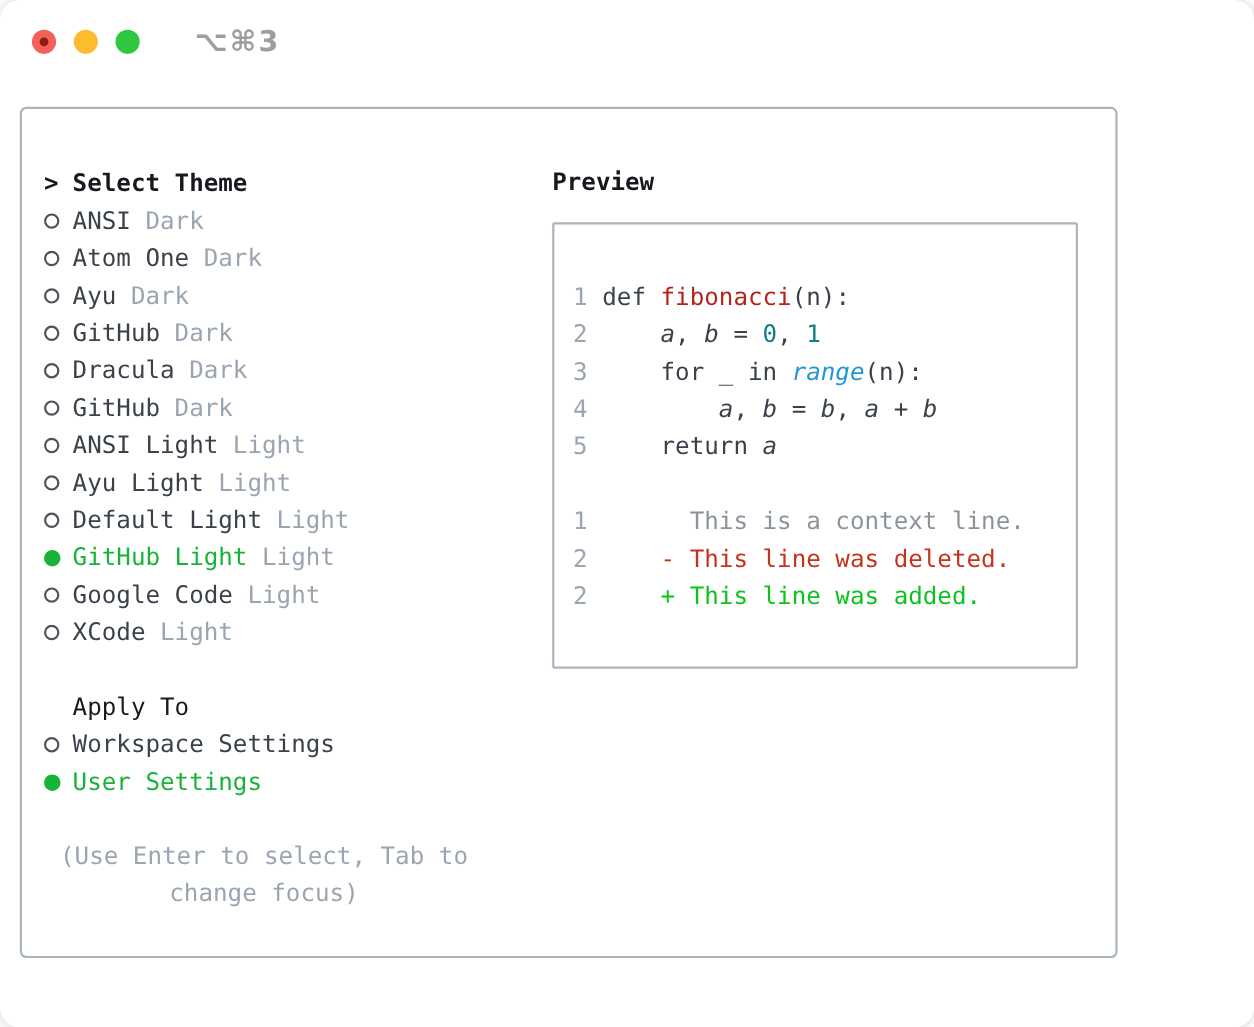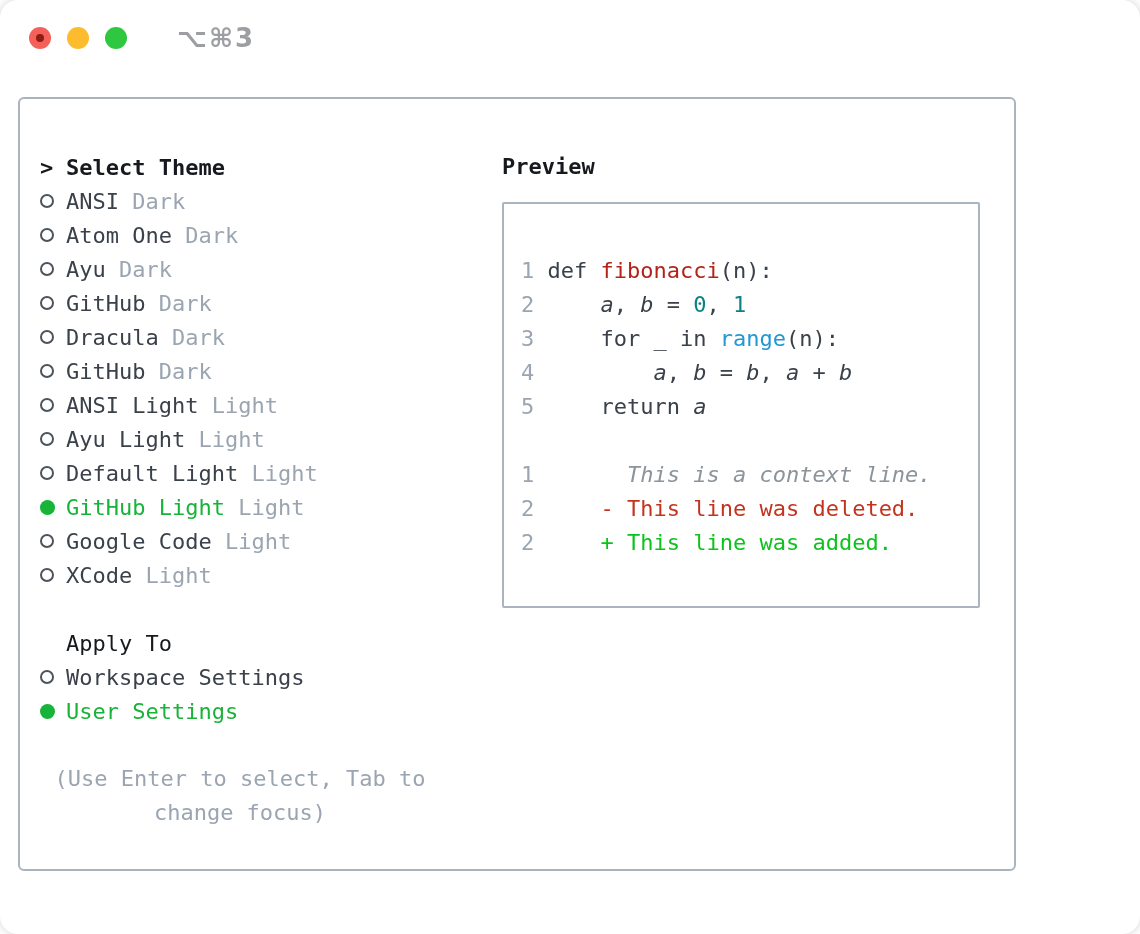--- a/index.html
+++ b/index.html
@@ -50,23 +50,23 @@
   .preview-box {
     margin-top:18px; width:478px; height:406px;
     border:2px solid var(--border); background:#fff; border-radius:2px;
     padding:50px 18px 0 17px; overflow:hidden;
   }
   .cline { font-size:22px; line-height:34px; white-space:pre; color:var(--text-dark); }
   .ln { color:var(--muted); }
   .tk-p { color:var(--text-dark); }
   .tk-f { color:var(--func); }
   .tk-n { color:var(--num); }
-  .tk-b { color:var(--builtin); }
+  .tk-b { color:var(--builtin); font-style:italic; }
   .tk-v { color:var(--text-dark); font-style:italic; }
-  .diff-context { color:var(--context);font-style:italic; }
+  .diff-context { color:var(--context); }
   .diff-deleted { color:var(--deleted); }
   .diff-added   { color:var(--added); }
 </style>
 </head>
 <body>
 
 <div class="window">
 
   <div class="titlebar">
     <div class="lights">

